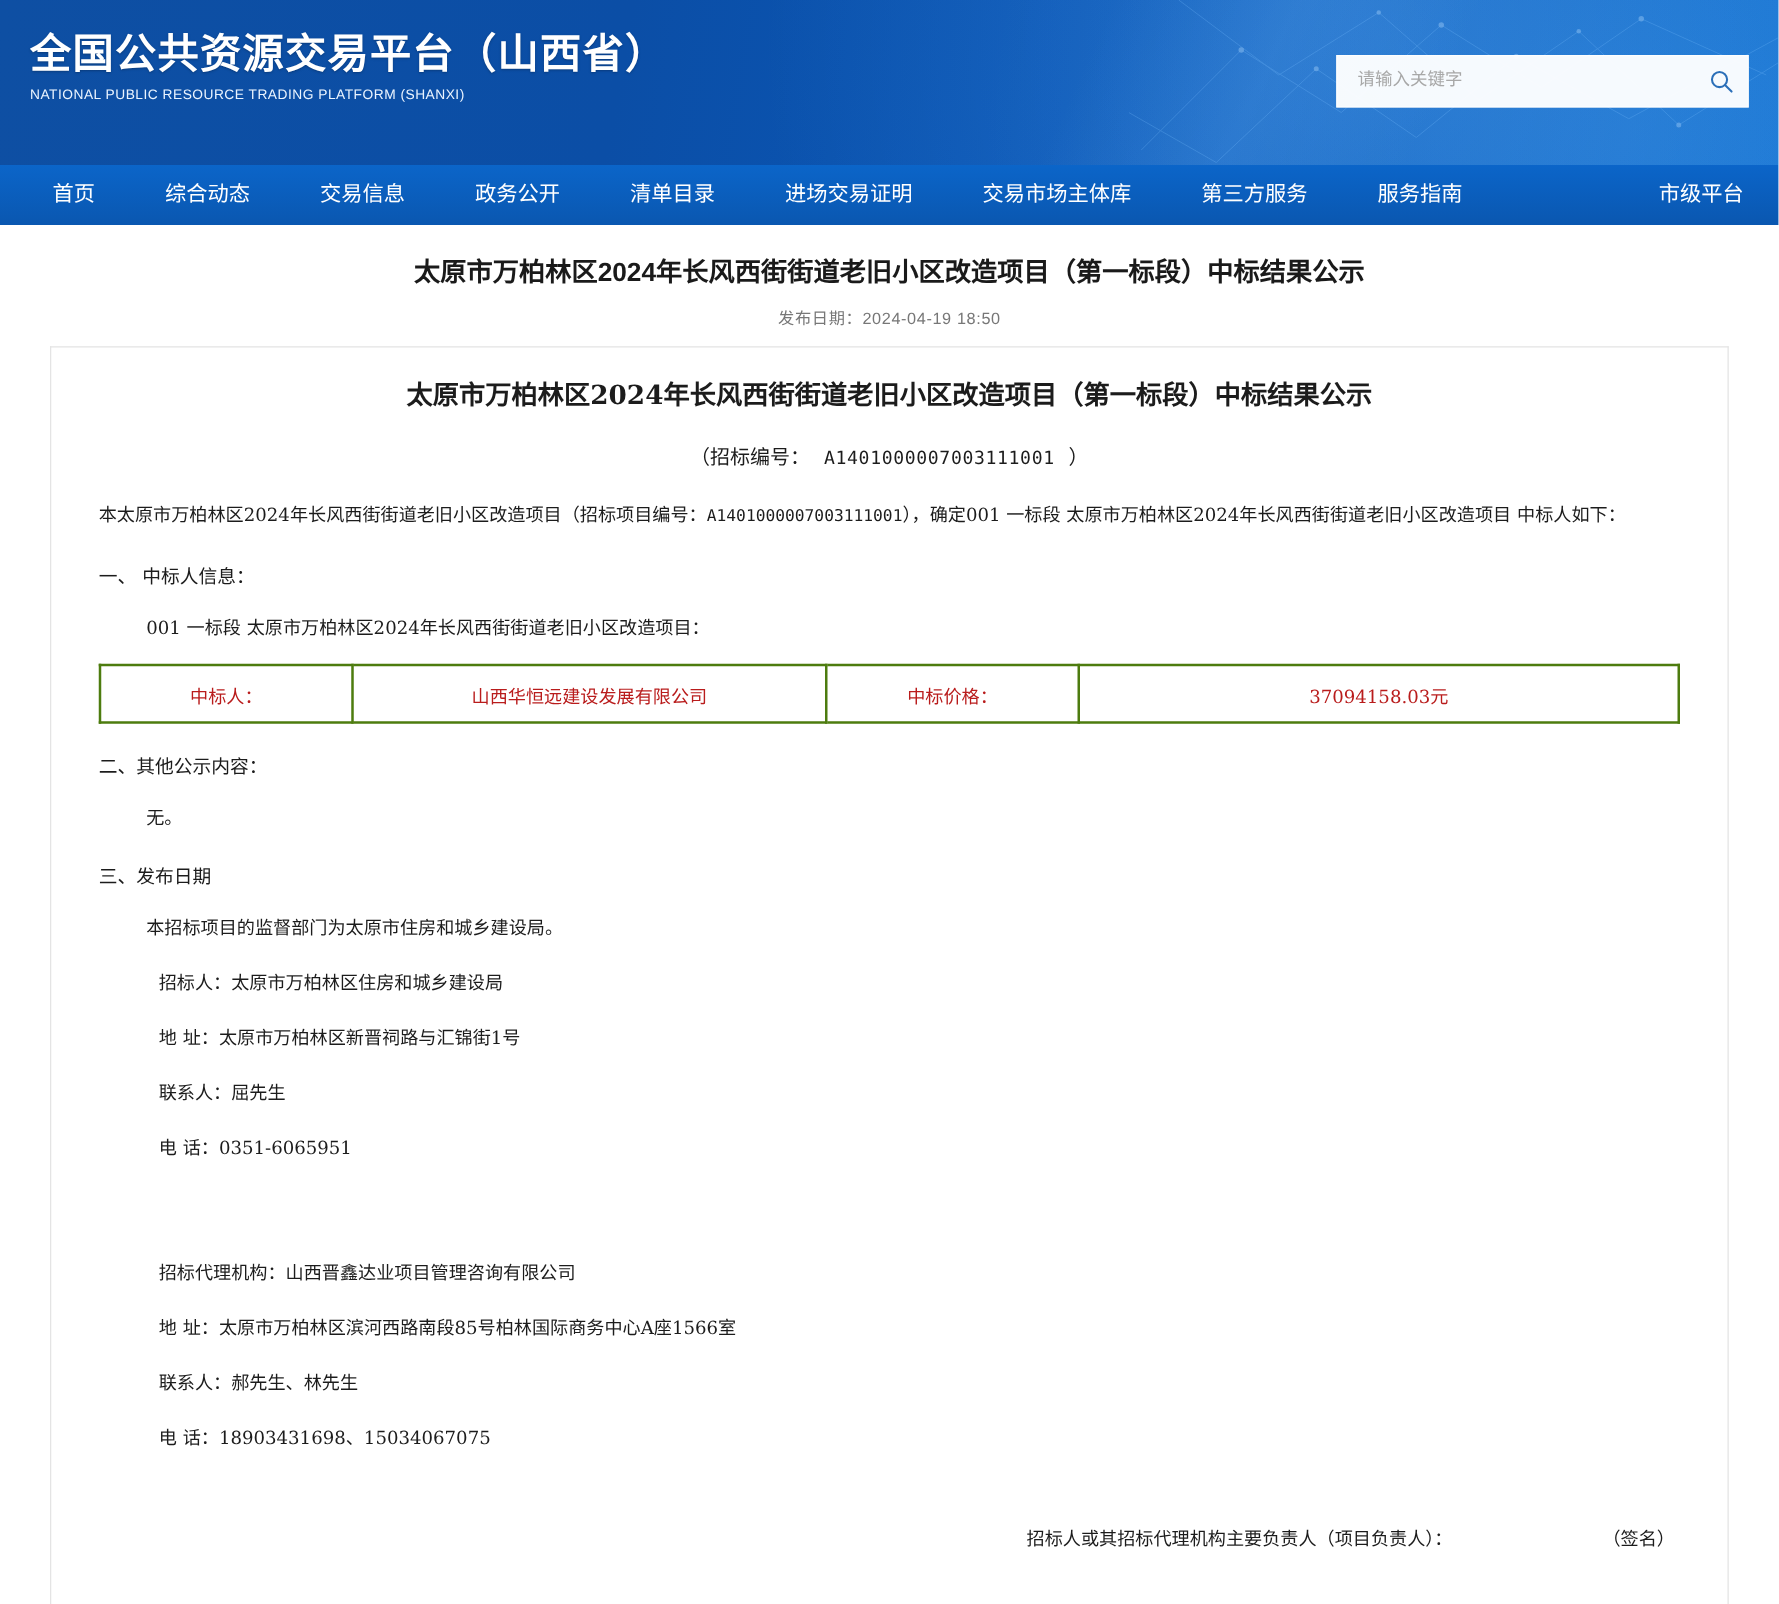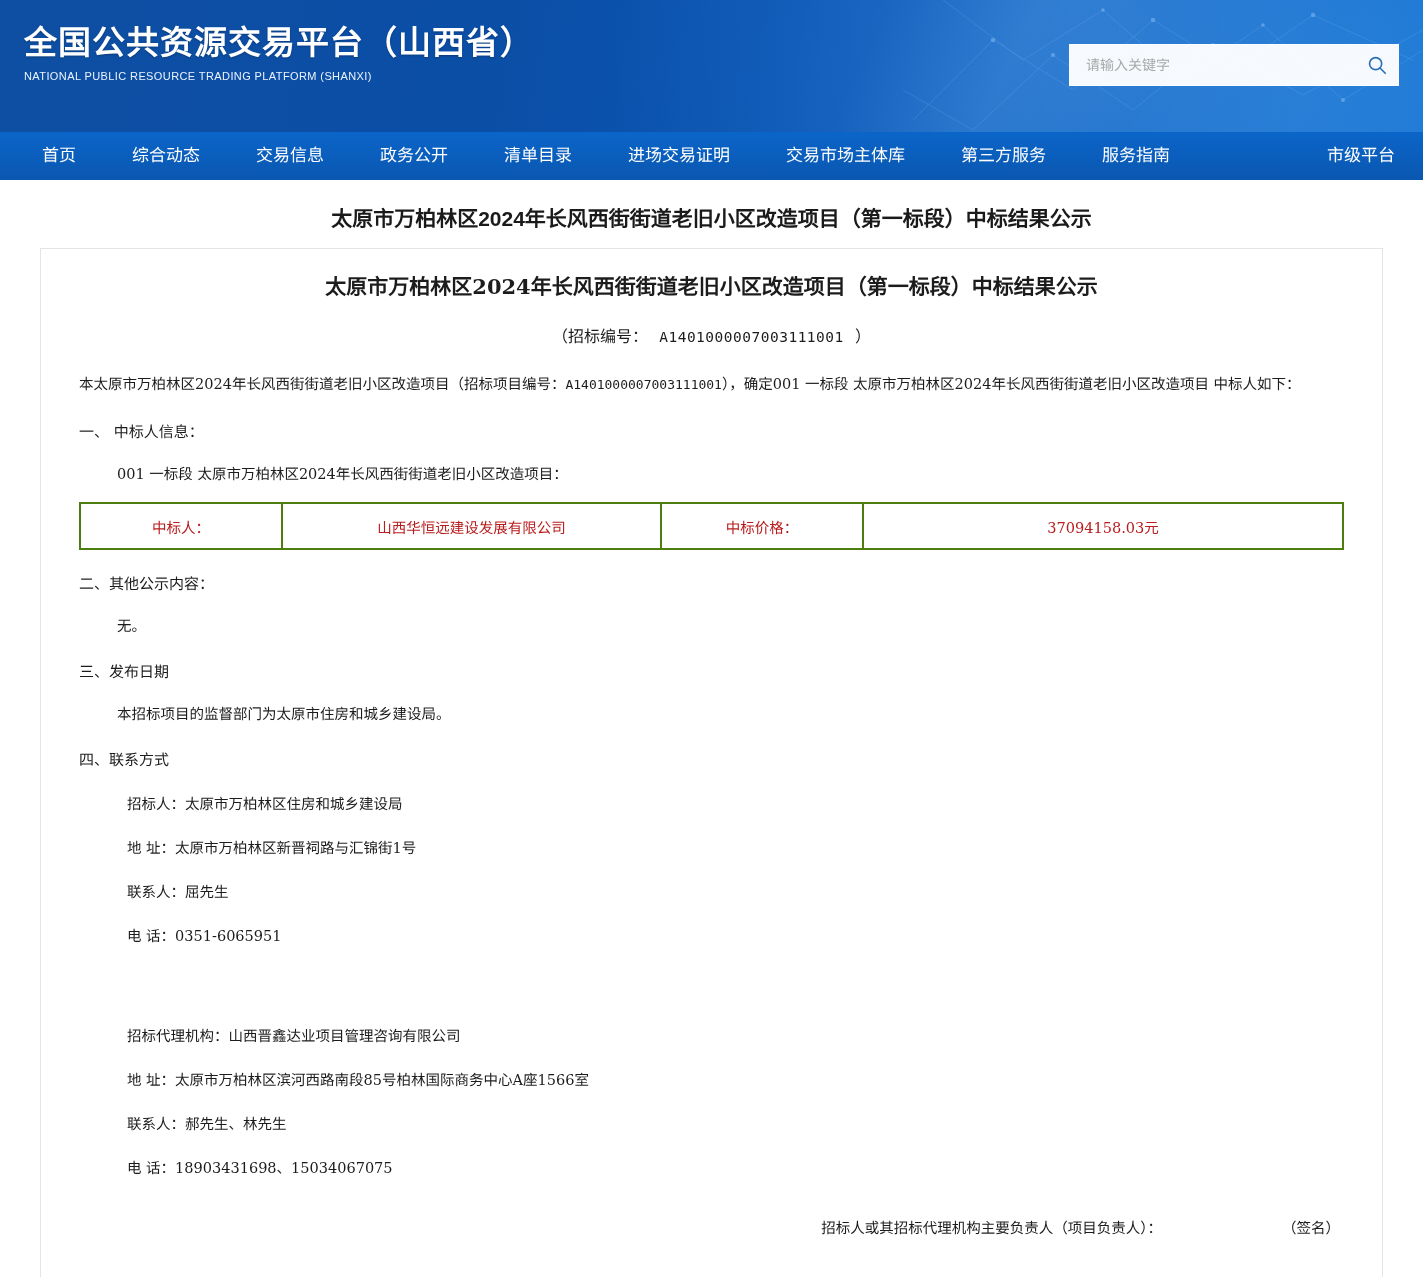--- a/index.html
+++ b/index.html
@@ -76,21 +76,21 @@
     align-items: center;
     padding: 0 10px 0 14px;
   }
   .search-box input {
     flex: 1;
     border: none;
     outline: none;
     background: transparent;
     font-size: 14px;
     color: #333;
-    font-family: Liberation Sans, sans-serif;
+    font-family: Liberation Mono, monospace;
   }
   .search-box input::placeholder { color: #a8a8a8; }
   .search-icon { width: 22px; height: 22px; flex: none; cursor: pointer; }
 
   
   .nav {
     height: 48px;
     background: linear-gradient(180deg, #0b65c9 0%, #0a57b0 100%);
     display: flex;
     align-items: center;
@@ -200,21 +200,21 @@
 
   .contact-line {
     font-size: 14.5px;
     margin-top: 20px;
     padding-left: 48px;
     line-height: 24px;
   }
   .gap-block { height: 56px; }
 
   .sign-row {
-    margin-top: 36px;
+    margin-top: 56px;
     display: flex;
     justify-content: flex-end;
     align-items: center;
     font-size: 14.5px;
     padding-right: 4px;
   }
   .sign-row .label { margin-right: 120px; }
 </style>
 </head>
 <body>
@@ -266,20 +266,23 @@
     <div class="nav-item">交易市场主体库</div>
     <div class="nav-item">第三方服务</div>
     <div class="nav-item">服务指南</div>
     <div class="nav-spacer"></div>
     <div class="nav-item">市级平台</div>
   </div>
 
   <div class="content">
 
     <div class="doc-title">太原市万柏林区2024年长风西街街道老旧小区改造项目（第一标段）中标结果公示</div>
+    <div class="doc-date">
+      <span>发布日期：</span><span>2024-04-19 18:50</span>
+    </div>
 
     <div class="doc-body">
 
       <div class="inner-title">太原市万柏林区2024年长风西街街道老旧小区改造项目（第一标段）中标结果公示</div>
 
       <div class="inner-subtitle">
         <span>（招标编号：</span>
         <span class="code">A1401000007003111001</span>
         <span>）</span>
       </div>
@@ -302,21 +305,20 @@
           </tr>
         </tbody>
       </table>
 
       <div class="sec-head">二、其他公示内容：</div>
       <div class="sub-line">无。</div>
 
       <div class="sec-head">三、发布日期</div>
       <div class="sub-line">本招标项目的监督部门为太原市住房和城乡建设局。</div>
 
-      <div class="sec-head">四、联系方式</div>
 
       <div class="contact-line">招标人：太原市万柏林区住房和城乡建设局</div>
       <div class="contact-line">地  址：太原市万柏林区新晋祠路与汇锦街1号</div>
       <div class="contact-line">联系人：屈先生</div>
       <div class="contact-line">电  话：0351-6065951</div>
 
       <div class="gap-block"></div>
 
       <div class="contact-line">招标代理机构：山西晋鑫达业项目管理咨询有限公司</div>
       <div class="contact-line">地  址：太原市万柏林区滨河西路南段85号柏林国际商务中心A座1566室</div>

